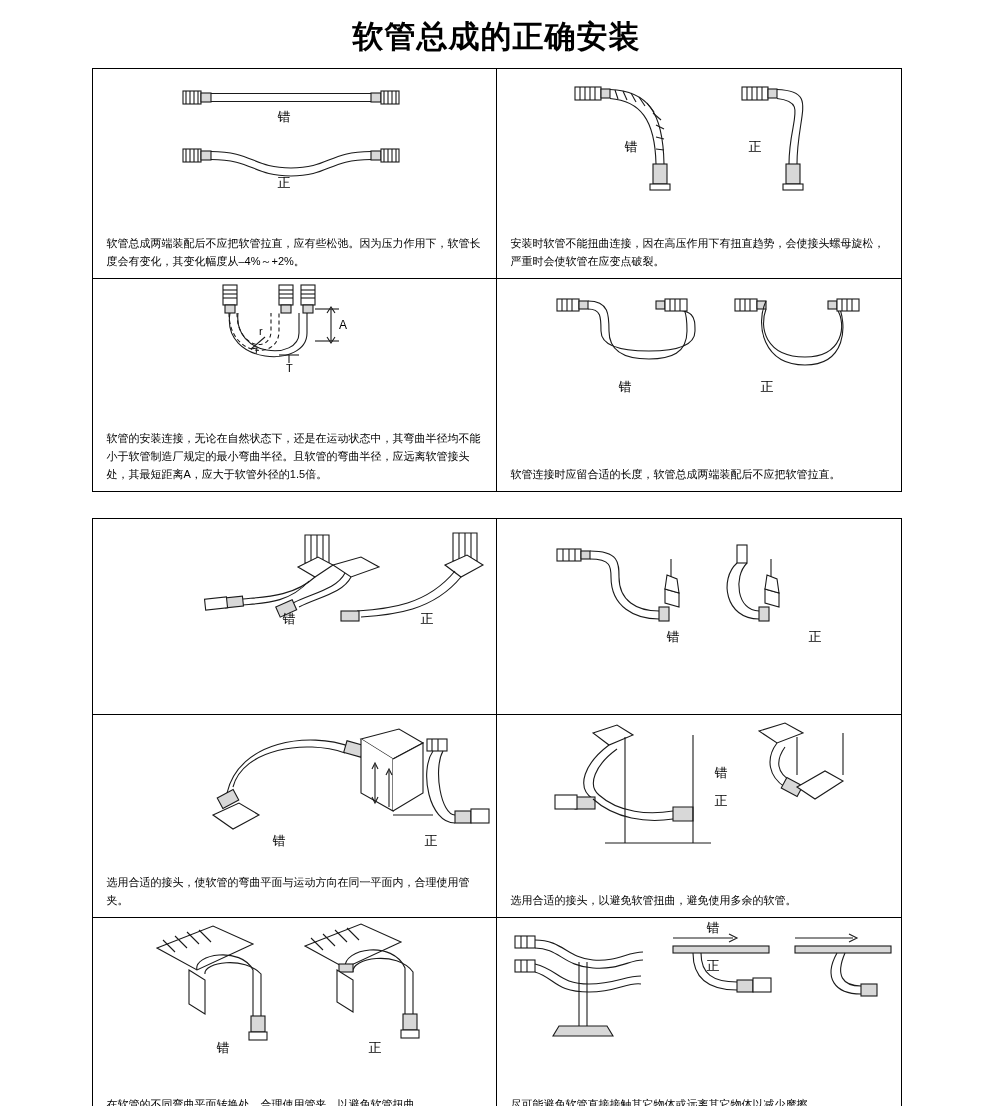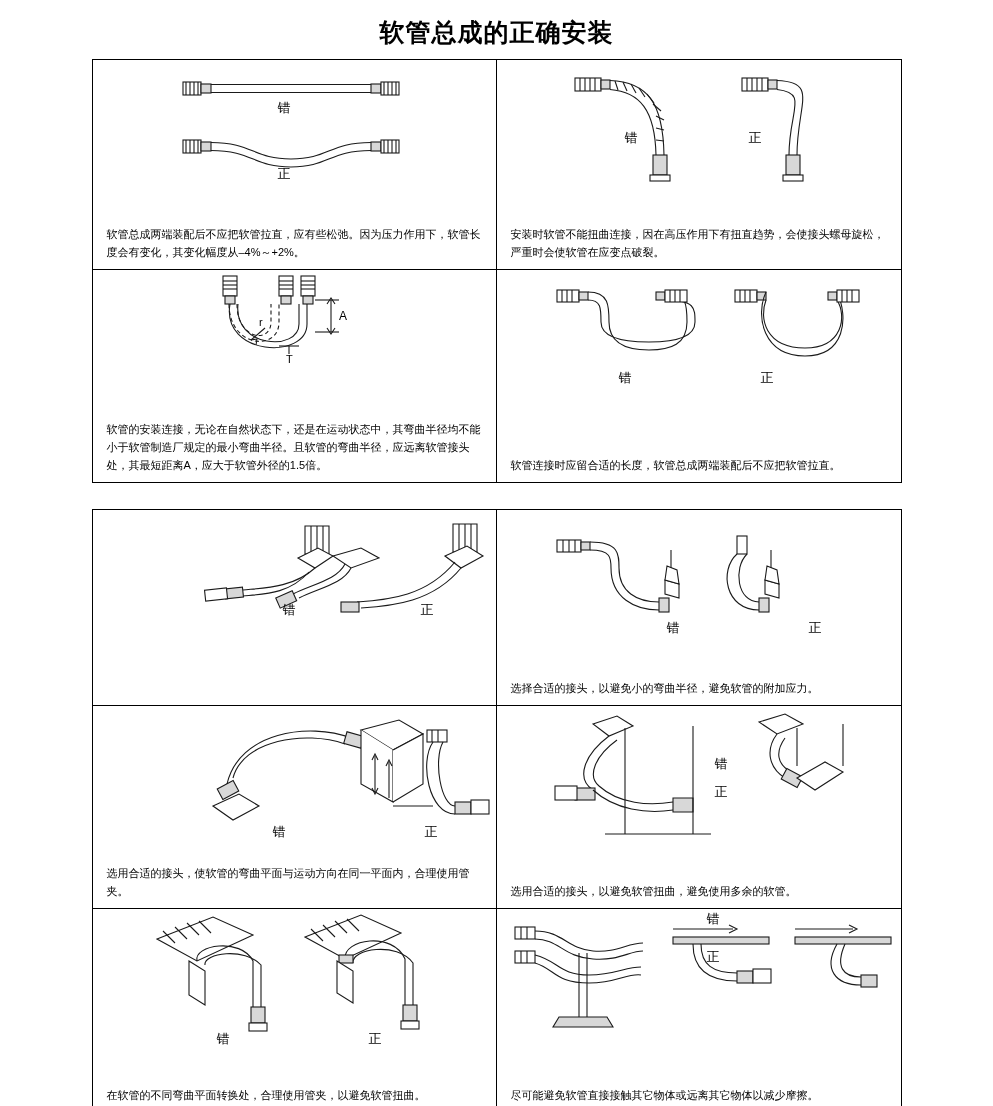--- a/index.html
+++ b/index.html
@@ -9,21 +9,21 @@
   }
   body {
     width: 993px; height: 1106px;
     font-family: "Liberation Sans", sans-serif;
     color: #000;
     position: relative;
     overflow: hidden;
   }
   .page-title {
     text-align: center;
-    font-size: 25px;
+    font-size: 31px;
     font-weight: bold;
     letter-spacing: 1px;
     padding-top: 16px;
     padding-bottom: 10px;
   }
   .grid {
     border: 1.5px solid #000;
     display: grid;
     grid-template-columns: 1fr 1fr;
   }
@@ -303,21 +303,20 @@
           <path d="M250 44 C 236 58 240 92 262 92"></path>
           <rect x="262" y="88" width="10" height="14" fill="#d8d8d8"></rect>
           <path d="M268 70 L282 74 L282 88 L268 84 Z" fill="#fff"></path>
           <path d="M270 56 L280 60 L282 74 L268 70 Z" fill="#fff"></path>
           <line x1="274" y1="40" x2="274" y2="58"></line>
         </g>
         <text x="176" y="122" text-anchor="middle" font-size="13" fill="#000">错</text>
         <text x="318" y="122" text-anchor="middle" font-size="13" fill="#000">正</text>
       </svg>
     </div>
-    <div class="caption pad-top">选择合适的接头，以避免小的弯曲半径，避免软管的附加应力。</div>
   </div>
 
   <div class="cell">
     <div class="art">
       <svg width="404" height="150" viewBox="0 0 404 150" aria-hidden="true">
         <g fill="none" stroke="#1a1a1a" stroke-width="1.1">
 
           <path d="M120 100 L146 88 L166 100 L140 114 Z" fill="#fff"></path>
           <rect x="126" y="78" width="18" height="12" fill="#d8d8d8" transform="rotate(-28 135 84)"></rect>
           <path d="M140 72 C 150 34 212 24 252 38"></path>

